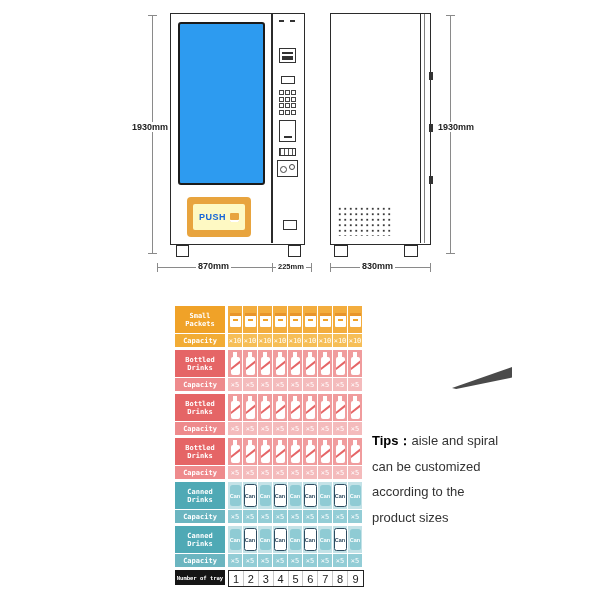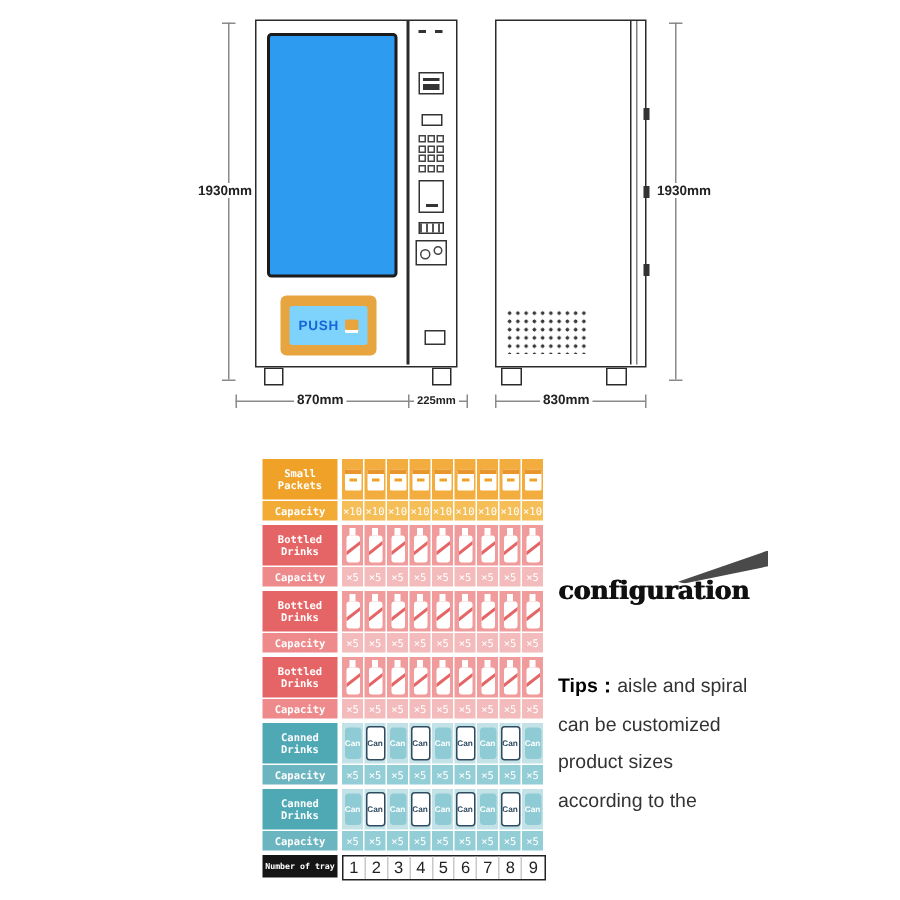--- a/index.html
+++ b/index.html
@@ -4,21 +4,21 @@
 <style>
   html,body{margin:0;padding:0;background:#fff;}
   .canvas{position:relative;width:600px;height:600px;background:#fff;overflow:hidden;
           font-family:"Liberation Sans", sans-serif;}
   .abs{position:absolute;box-sizing:border-box;}
 
   
   .mbody{border:1.6px solid #2b2b2b;background:#fff;}
   .screen{background:#2D9BF0;border:2px solid #1b1b1b;border-radius:3px;}
   .push-frame{background:#E8A43E;border-radius:4px;}
-  .push-inner{position:absolute;left:6px;right:6px;top:7px;bottom:7px;background:#7dd3fc;
+  .push-inner{position:absolute;left:6px;right:6px;top:7px;bottom:7px;background:#fef9c3;
               border-radius:2px;display:flex;align-items:center;justify-content:center;gap:4px;}
   .push-txt{color:#1565d8;font-weight:bold;font-size:9px;letter-spacing:.5px;}
   .push-ico{width:9px;height:9px;background:#E8A43E;border-radius:1px;box-shadow:inset 0 -2px 0 #fff;}
   .divider{background:#2b2b2b;}
   .outline{border:1.4px solid #333;background:#fff;}
   .dash{background:#333;}
   .keypad{display:grid;grid-template-columns:repeat(3,1fr);gap:1.5px;}
   .key{background:#fff;border:1px solid #444;}
   .coinslot{border:1px solid #333;background:repeating-linear-gradient(90deg,#555 0 1.5px,#fff 1.5px 4px);}
   .foot{border:1.6px solid #2b2b2b;background:#fff;}
@@ -62,21 +62,21 @@
   .tray-cells{display:grid;grid-template-columns:repeat(9,1fr);width:134px;height:15px;
               border:1px solid #222;background:#fff;}
   .tray-cell{display:flex;align-items:center;justify-content:center;font-size:11px;color:#222;
              border-right:1px solid #c9c9c9;}
   .tray-cell:last-child{border-right:none;}
 
   
   .swoosh{background:#4A4A4A;clip-path:polygon(0 95%,100% 0,100% 48%,7% 100%);}
   .heading{font-family:"DejaVu Serif",serif;font-weight:bold;font-size:17px;line-height:21px;
            color:#101010;text-shadow:.6px 0 0 #101010;letter-spacing:-.2px;}
-  .tips{font-size:13px;color:#333;line-height:25.5px;width:160px;margin-top:16px;}
+  .tips{font-size:13px;color:#333;line-height:25.5px;width:160px;}
   .tips b{color:#000;}
 </style>
 </head>
 <body>
 
 <div class="canvas">
 
   <div class="abs mbody" style="left:170px;top:13px;width:135px;height:232px;">
     <div class="abs divider" style="left:100px;top:0;width:1.6px;height:229px;"></div>
     <div class="abs screen" style="left:7px;top:8px;width:87px;height:163px;"></div>
@@ -599,22 +599,21 @@
           <div class="tray-cell">6</div>
           <div class="tray-cell">7</div>
           <div class="tray-cell">8</div>
           <div class="tray-cell">9</div>
         </div>
     </div>
   </div>
 
   <div class="abs swoosh" style="left:452px;top:367px;width:60px;height:22px;"></div>
   <div class="abs heading" style="left:372px;top:384px;width:150px;">
-    <div>configuration</div>
   </div>
   <div class="abs tips" style="left:372px;top:428px;">
     <b>Tips：</b><span>aisle and spiral</span>
     <div>can be customized</div>
+    <div>according to the</div>
     <div>product sizes</div>
-    <div>according to the</div>
   </div>
 
 </div>
 
 </body></html>

